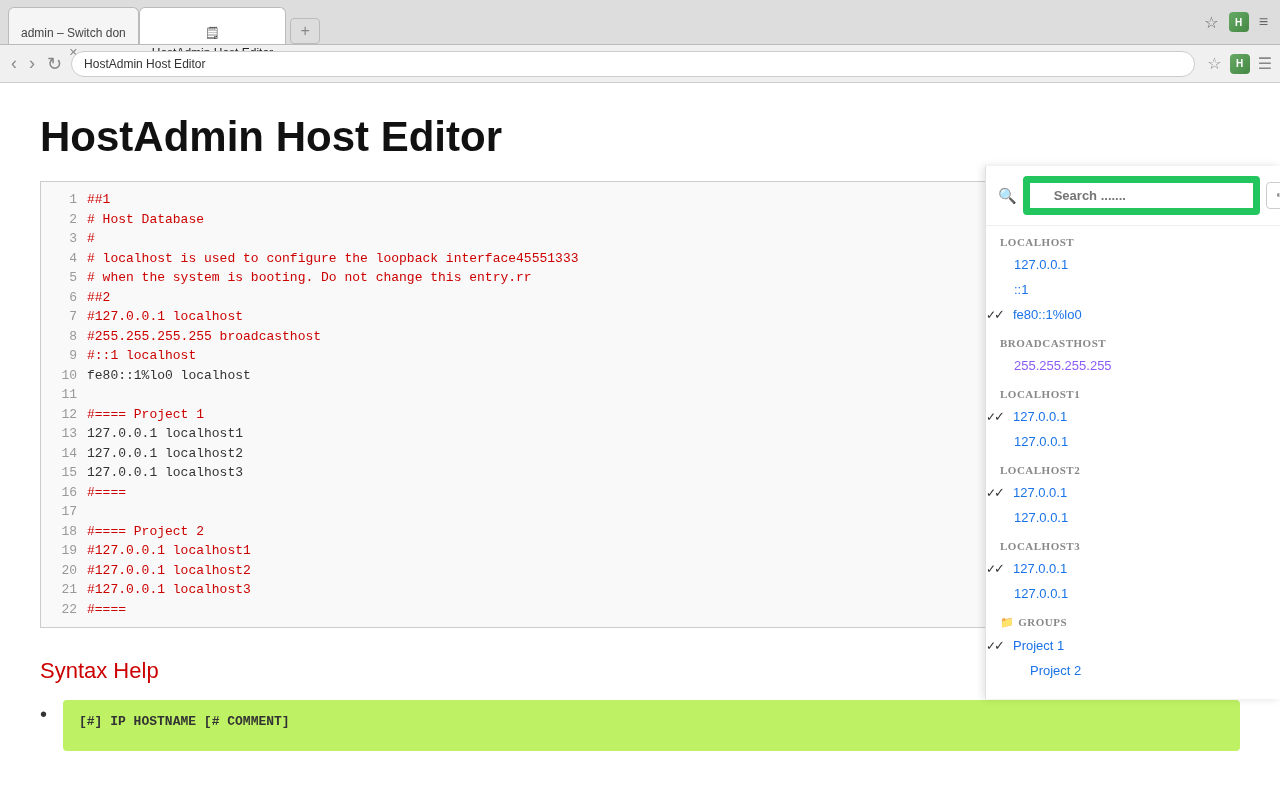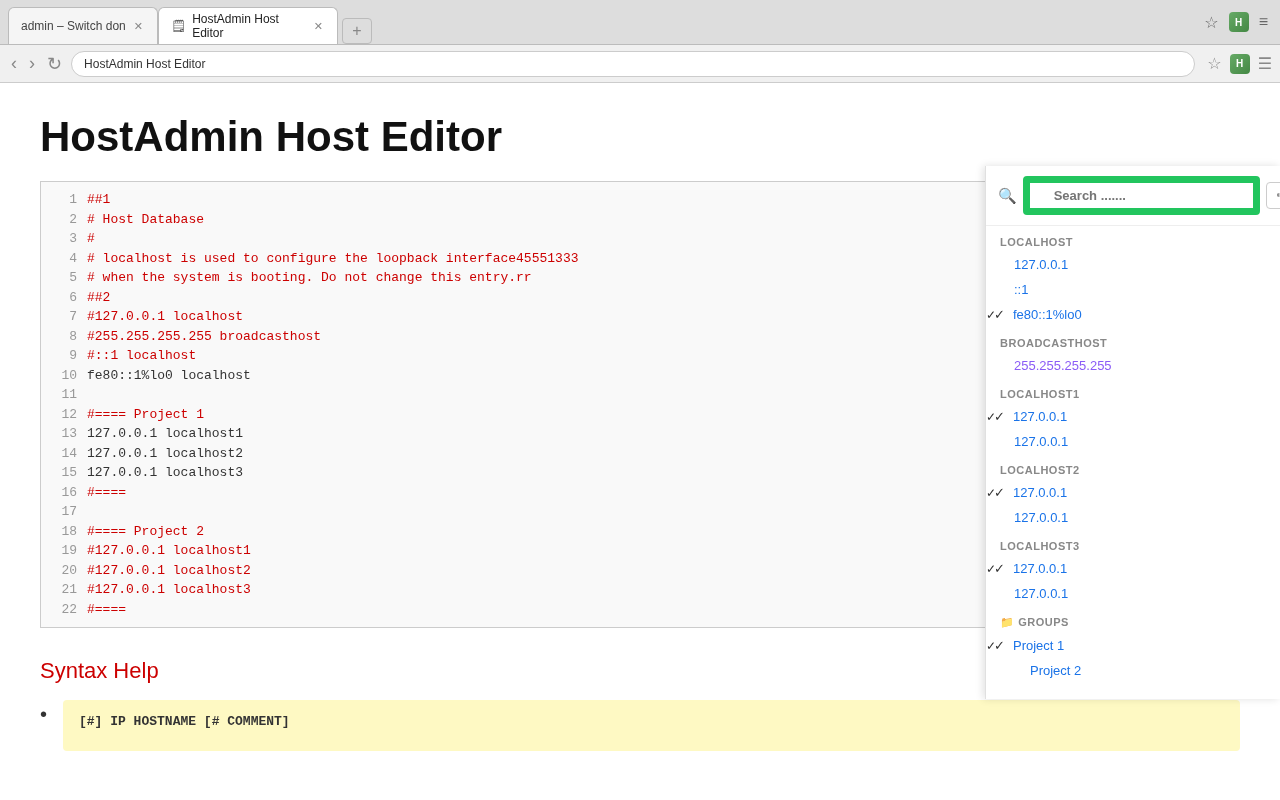--- a/index.html
+++ b/index.html
@@ -27,20 +27,21 @@
       background: #f5f5f5;
       border: 1px solid #bbb;
       border-bottom: none;
       border-radius: 6px 6px 0 0;
       font-size: 12px;
       color: #444;
       height: 32px;
       gap: 6px;
       cursor: pointer;
       max-width: 180px;
+      flex-direction: column;
     }
     .tab.active {
       background: #fff;
       color: #222;
     }
     .tab-close {
       font-size: 11px;
       color: #888;
       cursor: pointer;
       padding: 0 2px;
@@ -190,21 +191,21 @@
       display: flex;
       gap: 16px;
       margin-bottom: 20px;
     }
     .bullet {
       font-size: 20px;
       color: #333;
       line-height: 1.4;
     }
     .syntax-box {
-      background: #fef9c3;
+      background: #bef264;
       border-radius: 4px;
       padding: 14px 16px;
       flex: 1;
       font-family: 'Courier New', Courier, monospace;
       font-size: 13px;
     }
     .syntax-box .cmd { color: #333; font-weight: bold; margin-bottom: 8px; }
     .syntax-box .note-label { color: #555; }
     .syntax-box .note-text { color: #333; }
 
@@ -257,20 +258,21 @@
       gap: 3px;
     }
     .editor-btn .pencil { font-size: 11px; }
 
     .section-label {
       font-size: 11px;
       font-weight: bold;
       color: #888;
       padding: 10px 8px 4px 14px;
       letter-spacing: 0.5px;
+      font-family: Liberation Serif, serif;
     }
     .menu-item {
       display: flex;
       align-items: center;
       padding: 5px 14px 5px 20px;
       font-size: 13px;
       color: #1a73e8;
       cursor: pointer;
       gap: 4px;
     }

